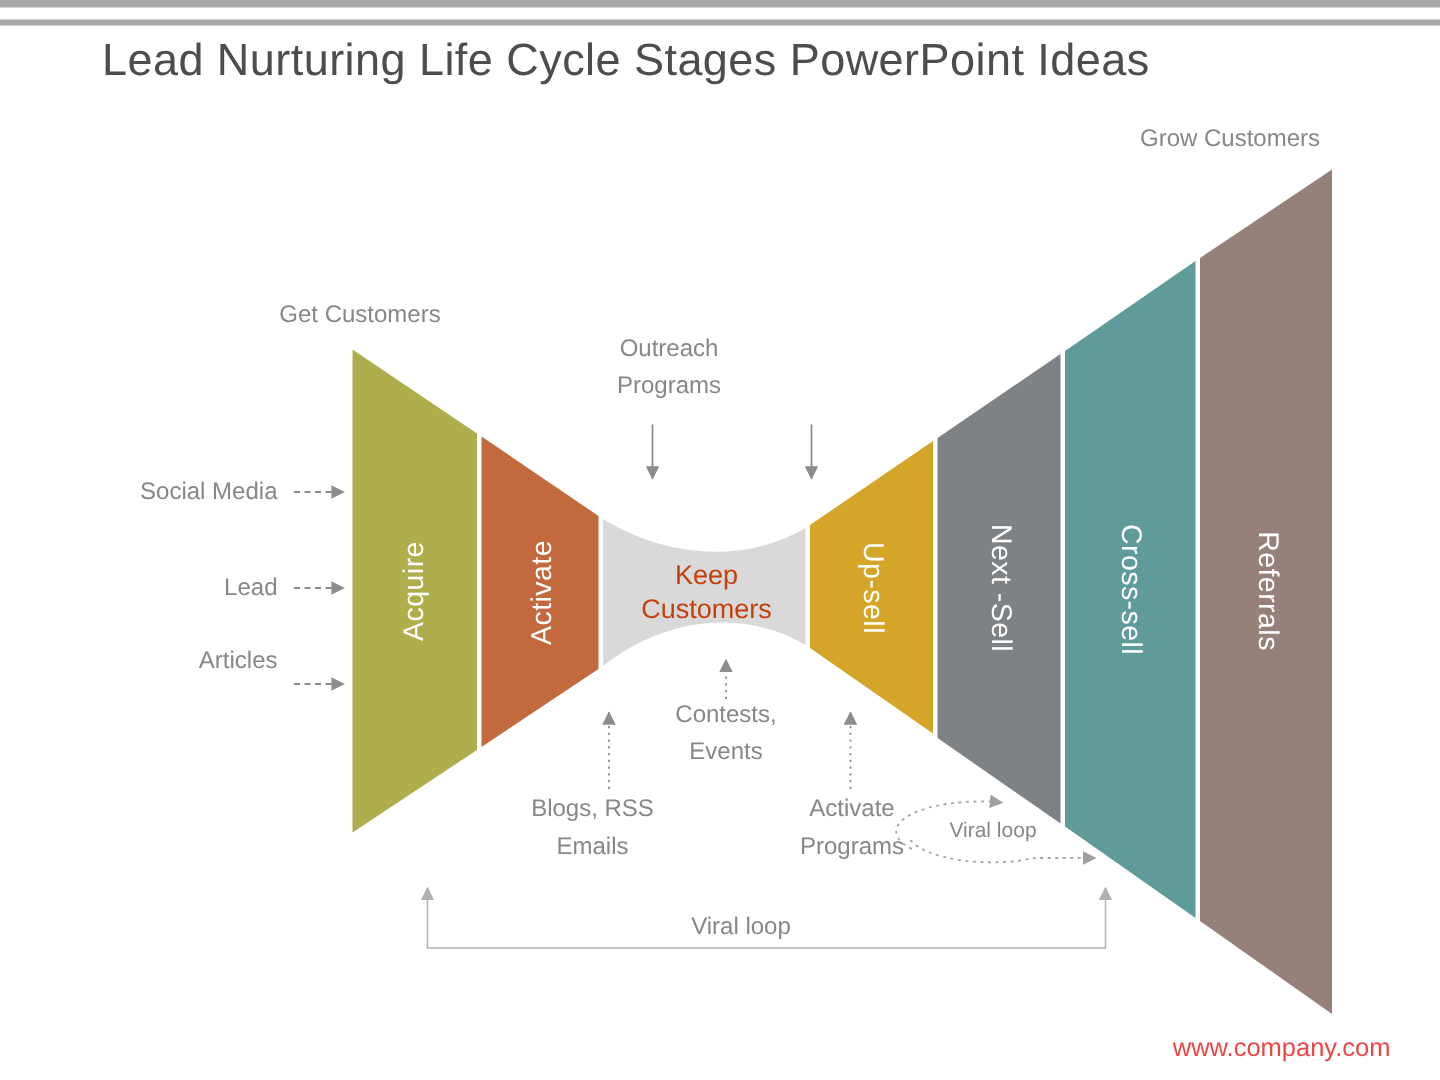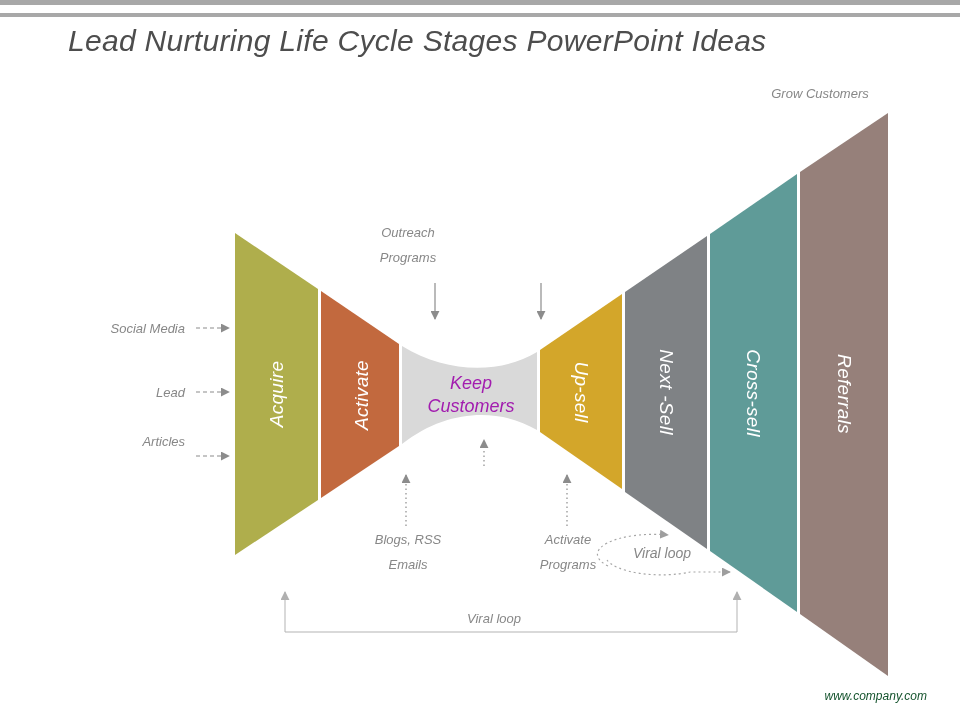--- a/index.html
+++ b/index.html
@@ -1,41 +1,41 @@
 <!DOCTYPE html>
 <html><head>
 <meta charset="utf-8">
 <style>
   html,body { margin:0; padding:0; background:#ffffff; }
   .slide {
     position:relative; width:960px; height:720px; background:#ffffff;
-    font-family:"Liberation Sans", sans-serif; overflow:hidden;font-style:italic;
+    font-family:"Liberation Sans", sans-serif; overflow:hidden;
   }
   .canvas { position:absolute; left:0; top:0; }
   .title {
     position:absolute; left:68px; top:24px;
     font-size:30px; color:#4d4d4d; letter-spacing:.3px; white-space:nowrap;
   }
   .lbl {
-    position:absolute; color:#878787; font-size:13px; line-height:25px;
+    position:absolute; color:#878787; font-size:16px; line-height:25px;
     white-space:pre-line; text-align:center; transform:translate(-50%,-50%);
   }
   .lbl.right-align { transform:translate(-100%,-50%); text-align:center; white-space:nowrap; }
   .lbl.small { font-size:14px; line-height:16px; }
   .seg-label {
     position:absolute; color:#ffffff; font-size:19px; white-space:nowrap; letter-spacing:.3px;
   }
   .rot-left  { transform:translate(-50%,-50%) rotate(-90deg); }
   .rot-right { transform:translate(-50%,-50%) rotate(90deg); }
   .keep-label {
-    position:absolute; color:#a21caf; font-size:18px; line-height:23px;
+    position:absolute; color:#c2410c; font-size:18px; line-height:23px;
     white-space:pre-line; text-align:center; transform:translate(-50%,-50%);
   }
   .footer {
-    position:absolute; right:33px; top:689px; font-size:12px; color:#14532d;
+    position:absolute; right:33px; top:689px; font-size:17px; color:#ef4444;
   }
 </style>
 </head>
 <body>
 
 <div class="slide">
 
   <svg class="canvas" width="960" height="720" viewBox="0 0 960 720">
     <defs>
       <marker id="ah" viewBox="0 0 10 10" refX="9" refY="5" markerWidth="9" markerHeight="9" orient="auto-start-reverse" markerUnits="userSpaceOnUse">
@@ -75,30 +75,33 @@
     <line x1="285" y1="600" x2="285" y2="592" stroke="#b3b3b3" stroke-width="1" marker-end="url(#ah-light)"></line>
     <line x1="737" y1="600" x2="737" y2="592" stroke="#b3b3b3" stroke-width="1" marker-end="url(#ah-light)"></line>
 
     <path d="M608,566 A56,20 0 0 1 668,535" fill="none" stroke="#a6a6a6" stroke-width="1.2" stroke-dasharray="2,3" marker-end="url(#ah-mid)"></path>
     <path d="M607,560 A56,20 0 0 0 690,572 L730,572" fill="none" stroke="#a6a6a6" stroke-width="1.2" stroke-dasharray="2,3" marker-end="url(#ah-mid)"></path>
   </svg>
 
   <div class="title">Lead Nurturing Life Cycle Stages PowerPoint Ideas</div>
   <div class="footer">www.company.com</div>
 
+  <div class="lbl" style="left:240px; top:210px;">Get Customers</div>
   <div class="lbl" style="left:820px; top:93px;">Grow Customers</div>
 
   <div class="lbl right-align" style="left:185px; top:328px;">Social Media</div>
   <div class="lbl right-align" style="left:185px; top:392px;">Lead</div>
   <div class="lbl right-align" style="left:185px; top:441px;">Articles</div>
 
-  <div class="lbl" style="left:408px; top:245px;">Outreach
+  <div class="lbl" style="left:446px; top:245px;">Outreach
 Programs</div>
 
-  <div class="lbl" style="left:408px; top:552px;">Blogs, RSS
+  <div class="lbl" style="left:484px; top:489px;">Contests,
+Events</div>
+  <div class="lbl" style="left:395px; top:552px;">Blogs, RSS
 Emails</div>
   <div class="lbl" style="left:568px; top:552px;">Activate
 Programs</div>
 
   <div class="lbl small" style="left:662px; top:553px;">Viral loop</div>
   <div class="lbl" style="left:494px; top:618px;">Viral loop</div>
 
   <div class="seg-label rot-left" style="left:277px; top:394px;">Acquire</div>
   <div class="seg-label rot-left" style="left:362px; top:395px;">Activate</div>
   <div class="keep-label" style="left:471px; top:395px;">Keep

